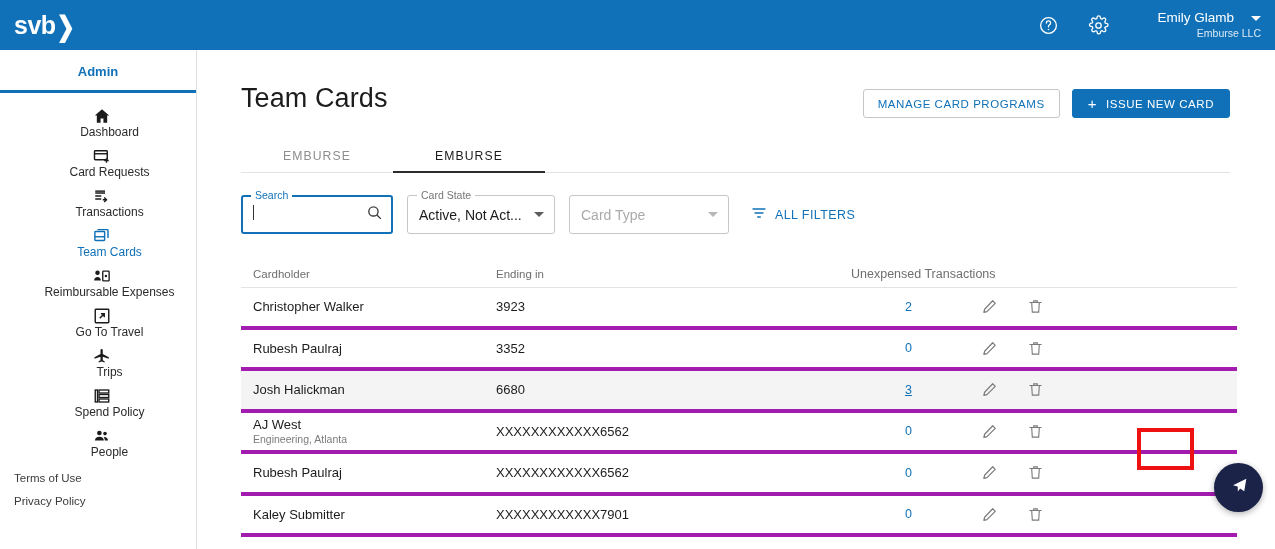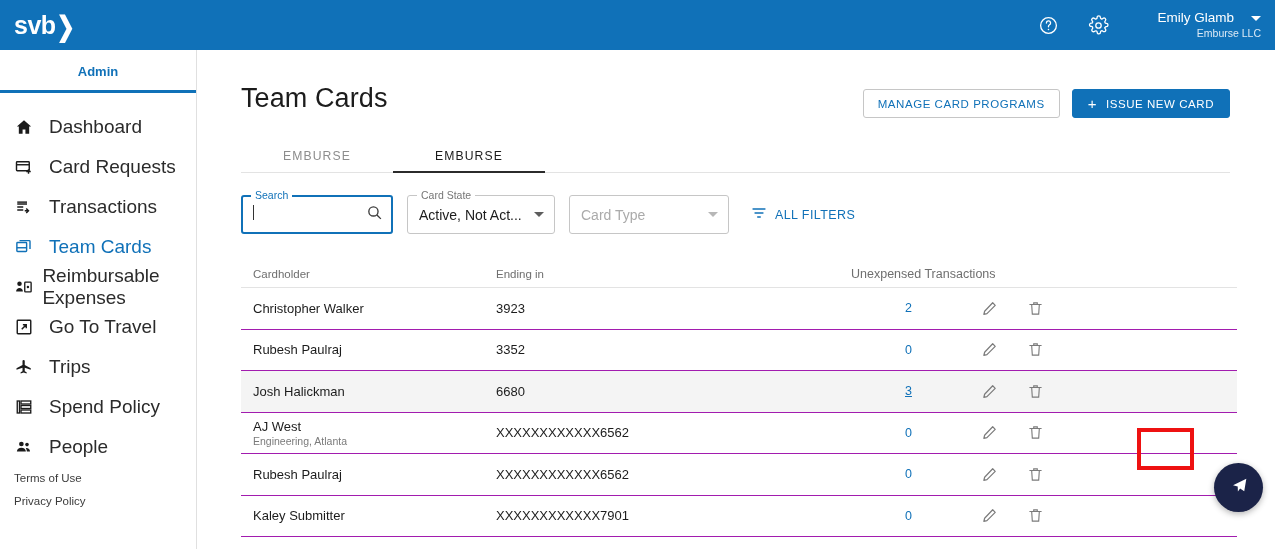--- a/index.html
+++ b/index.html
@@ -74,21 +74,21 @@
   }
   .side-tab.active { color: #1071b8; font-weight: 600; }
   .side-tab.active::after {
     content: ""; position: absolute; left: 0; right: 0; bottom: 0;
     height: 3px; background: #1071b8;
   }
   .nav { padding-top: 14px; }
   .nav-item {
     display: flex; align-items: center; height: 40px;
     padding-left: 15px; cursor: pointer;
-    font-size: 19px; color: #2b2b2b;
+    font-size: 12px; color: #2b2b2b; flex-direction: column;
   }
   .nav-item .ic {
     width: 26px; display: flex; align-items: center; justify-content: flex-start;
     color: #1b1b1b;
   }
   .nav-item .lbl { margin-left: 8px; }
   .nav-item.active .lbl { color: #1071b8; }
   .nav-item.active .ic { color: #1071b8; }
   .side-footer {
     position: absolute; left: 14px; bottom: 36px;
@@ -192,21 +192,21 @@
 
   
   .table { margin: 26px 38px 18px 44px; }
   .thead {
     display: flex; align-items: center; height: 28px;
     font-size: 11.5px; color: #6f6f6f;
     border-bottom: 1px solid #e3e3e3;
   }
   .trow {
     display: flex; align-items: center; height: 41.5px;
-    border-bottom: 1px solid #a21caf; font-size: 13px; color: #1c1c1c;
+    border-bottom: 4px solid #a21caf; font-size: 13px; color: #1c1c1c;
     cursor: pointer;
   }
   .trow.highlight { background: #f4f4f4; }
   .c-name { width: 255px; padding-left: 12px; }
   .c-name .sub { font-size: 10.5px; color: #7a7a7a; margin-top: 1px; }
   .c-end { width: 355px; }
   .c-unexp {
     width: 115px; text-align: center; color: #1071b8; font-size: 12.5px;
   }
   .c-unexp a { color: #1071b8; text-decoration: none; }

